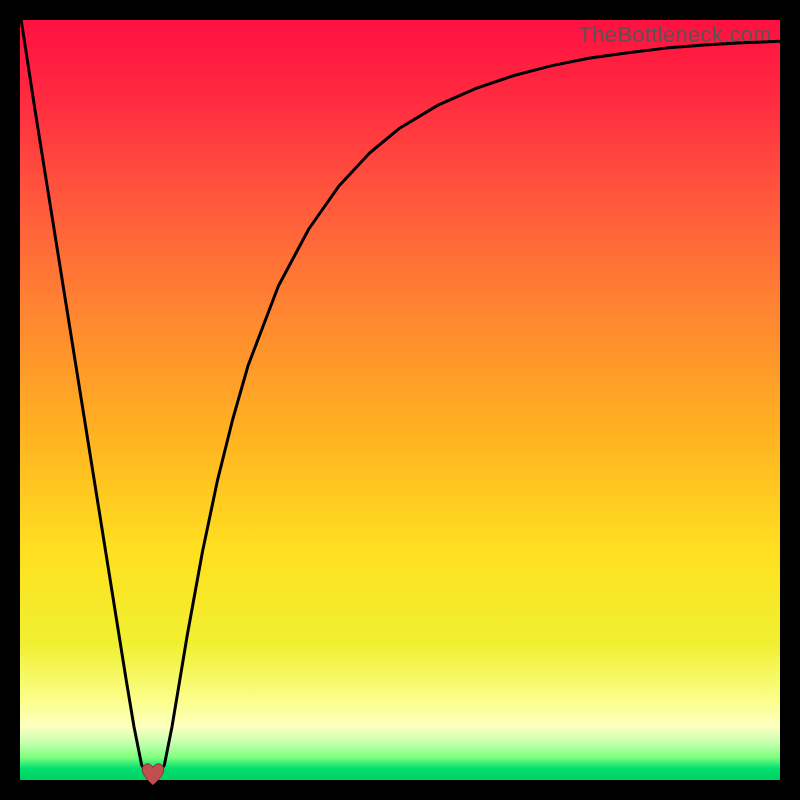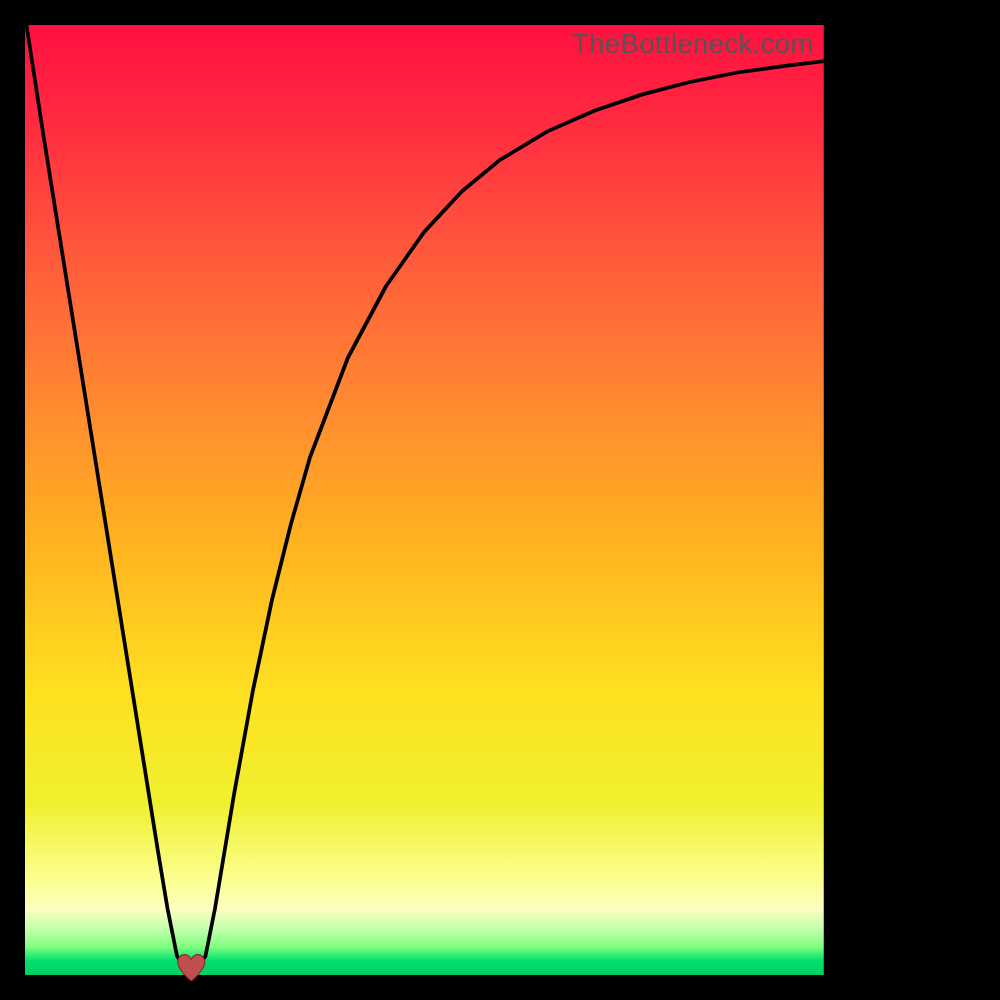--- a/index.html
+++ b/index.html
@@ -8,21 +8,21 @@
     width: 800px;
     height: 800px;
     background: #000;
     font-family: Arial, Helvetica, sans-serif;
     overflow: hidden;
   }
   .frame {
     position: absolute;
     left: 20px;
     top: 20px;
-    width: 639px;
+    width: 760px;
     height: 760px;
     background: linear-gradient(
       to bottom,
       #ff1040 0%,
       #ff2a40 10%,
       #ff5c3c 25%,
       #ff8a30 40%,
       #ffb420 55%,
       #ffe020 70%,
       #f0f030 82%,

